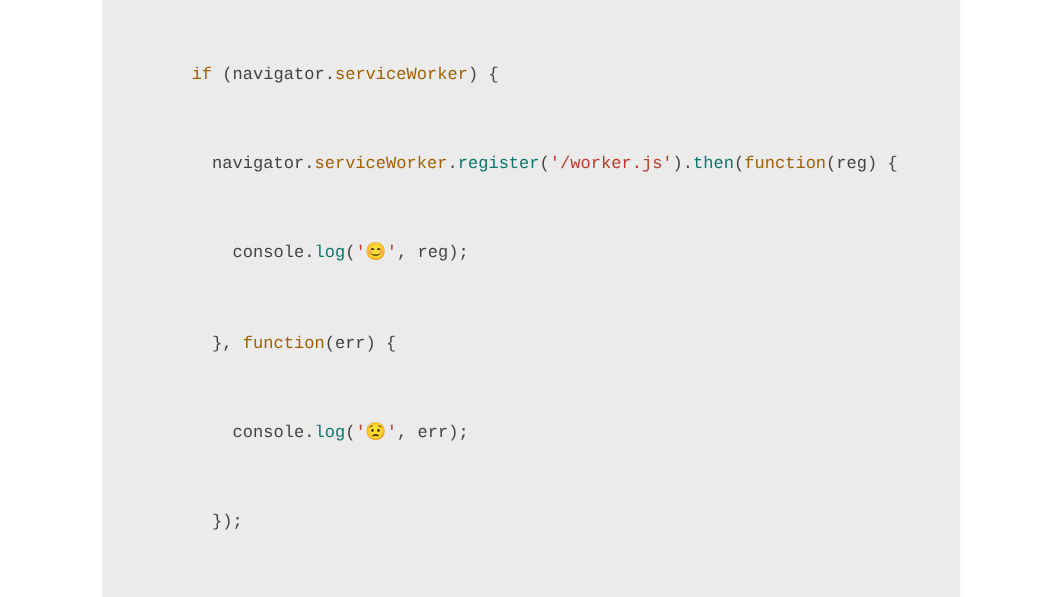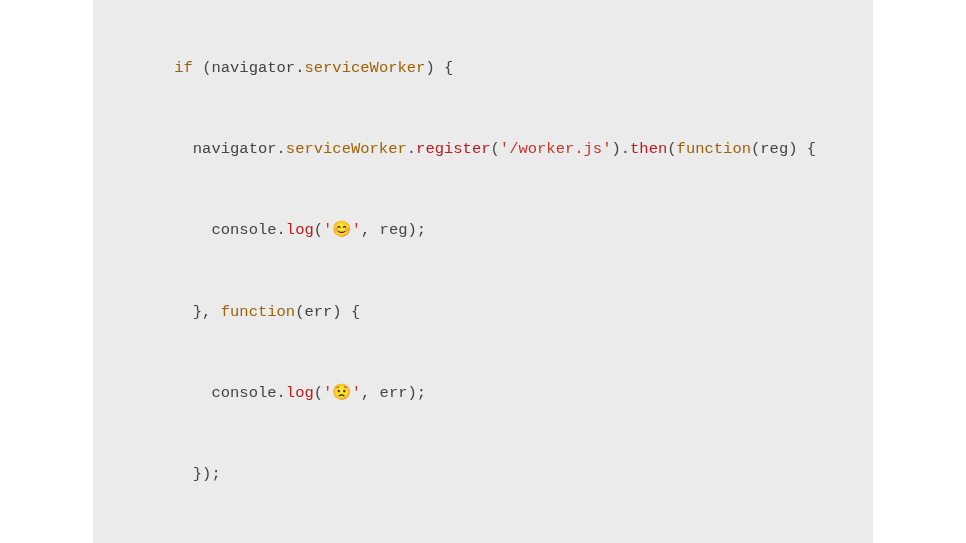--- a/index.html
+++ b/index.html
@@ -35,21 +35,21 @@
 
     .color-keyword {
       color: #a16207;
     }
 
     .color-default {
       color: #444444;
     }
 
     .color-method {
-      color: #b91c1c;
+      color: #0f766e;
     }
 
     .color-string {
       color: #c0392b;
     }
   </style>
 </head>
 <body>
 
 <div class="code-container">

